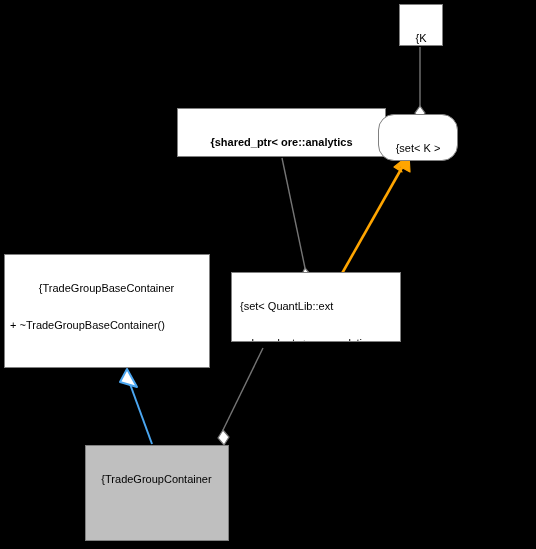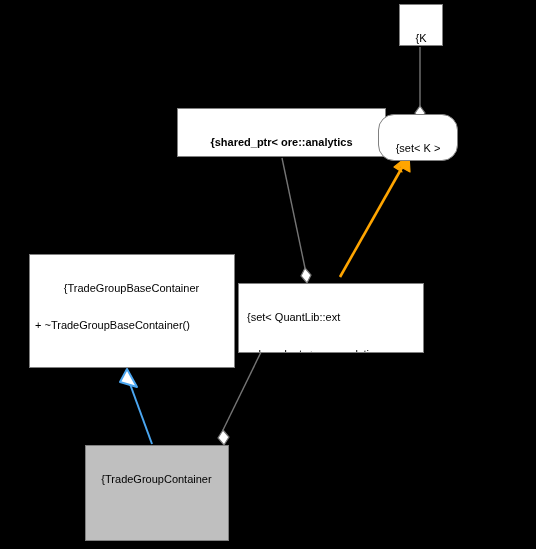--- a/index.html
+++ b/index.html
@@ -94,30 +94,30 @@
     <span class="line">{shared_ptr&lt; ore::analytics</span>
     
     
   </div>
 
   <div class="node" style="left:378px; top:114px; width:80px; height:47px;border-radius:16px;">
     <span class="line">{set&lt; K &gt;</span>
     
   </div>
 
-  <div class="node members" style="left:4px; top:254px; width:206px; height:114px;margin-left:25px;">
+  <div class="node members" style="left:4px; top:254px; width:206px; height:114px;">
     <span class="line ctr">{TradeGroupBaseContainer</span>
     <span class="line">+ ~TradeGroupBaseContainer()</span>
     
     
     
     
   </div>
 
-  <div class="node" style="left:231px; top:283px; width:186px; height:70px;margin-left:7px;">
+  <div class="node" style="left:231px; top:272px; width:170px; height:70px;">
     <span class="line" style="text-align:left; padding-left:6px;">{set&lt; QuantLib::ext</span>
     <span class="line" style="text-align:left; padding-left:6px;">::shared_ptr&lt; ore::analytics</span>
     
     
   </div>
 
   <div class="node members filled" style="left:85px; top:445px; width:144px; height:96px;">
     <span class="line ctr">{TradeGroupContainer</span>
     
     

